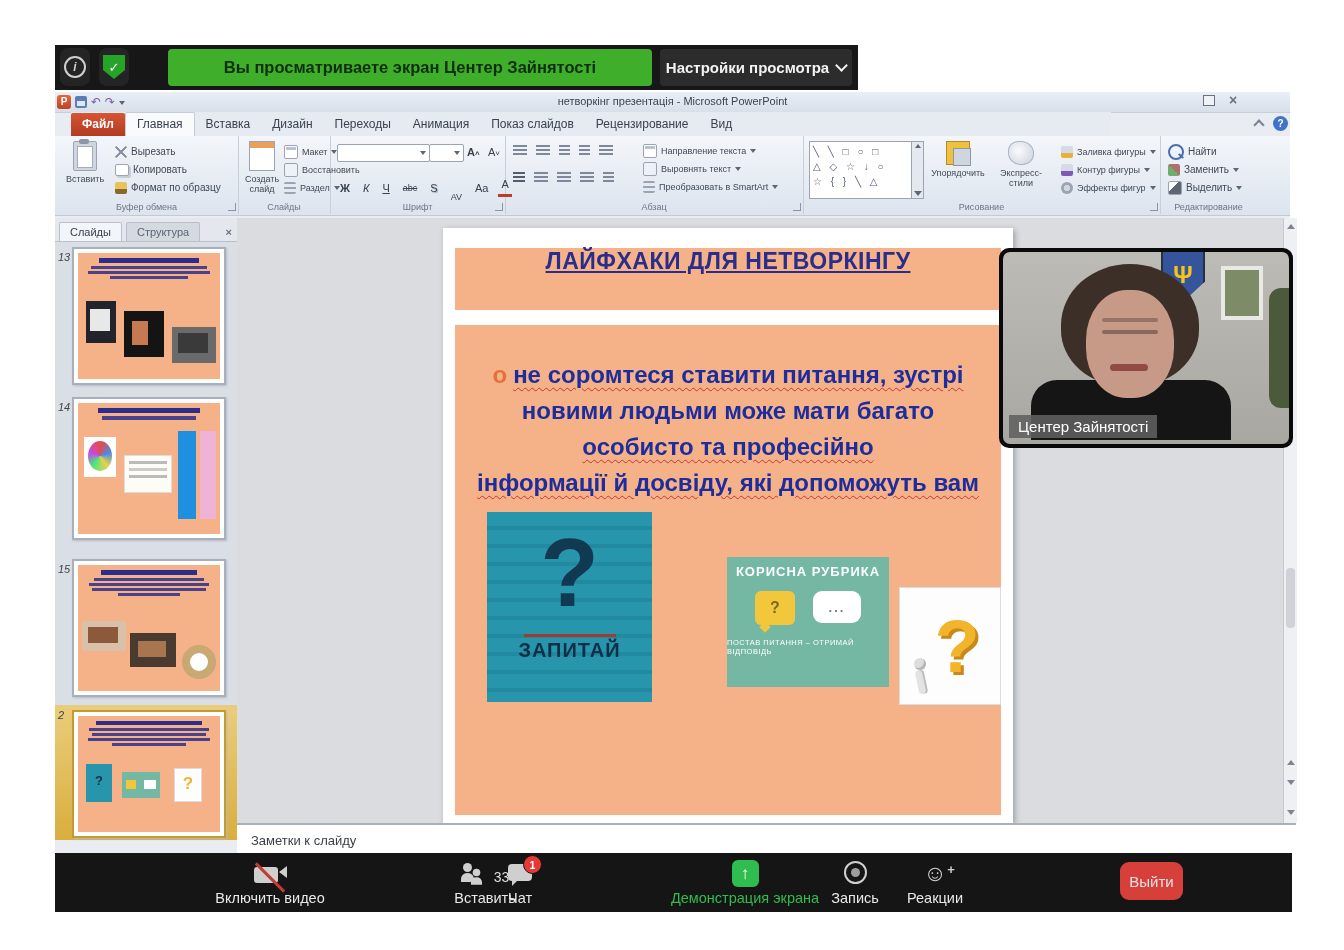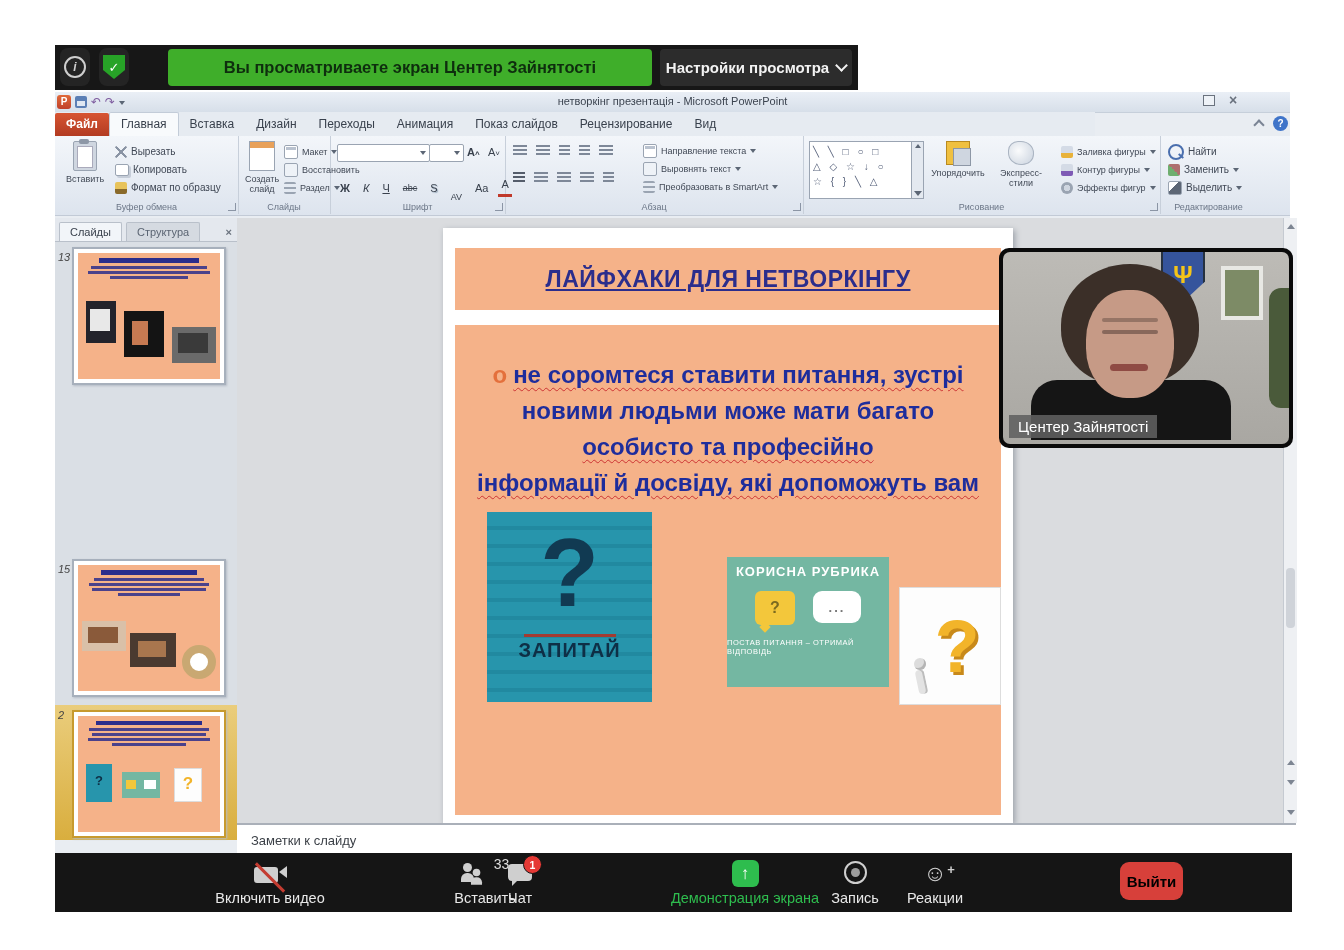--- a/index.html
+++ b/index.html
@@ -24,21 +24,21 @@
   .appic{width:14px;height:14px;background:linear-gradient(#e06a3a,#c1402a);border-radius:3px;color:#fff;font-size:10px;font-weight:bold;text-align:center;line-height:14px;}
   .disk{width:12px;height:12px;background:#5b7fb5;border-radius:2px;position:relative;}
   .disk:after{content:"";position:absolute;left:2px;top:5px;width:8px;height:5px;background:#dfe7f2;}
   .qglyph{color:#7d5a9e;font-size:12px;line-height:12px;}
   .wtitle{left:0;top:3px;width:1235px;text-align:center;font-size:11px;color:#3c4450;}
   .wctrl{top:2px;display:flex;gap:14px;align-items:center;color:#6a727e;}
   .restore-box{width:10px;height:9px;border:1.5px solid #6a727e;position:relative;background:#eef2f7;}
   .close-x{font-size:14px;line-height:12px;color:#6a727e;font-weight:bold;}
 
   
-  .tabsrow{left:0;top:20px;width:1040px;height:24px;background:#e6ebf1;border-bottom:5px solid #c2410c;}
+  .tabsrow{left:16px;top:20px;width:1040px;height:24px;background:#e6ebf1;border-bottom:5px solid #c2410c;}
   .ptab{height:23px;display:flex;align-items:center;justify-content:center;font-size:12px;color:#39414d;padding:0 11px;}
   .ptab.file{background:linear-gradient(#d75532,#b23b22);color:#fff;border-radius:2px 2px 0 0;font-weight:bold;}
   .ptab.sel{background:#f8fafc;border:1px solid #c3ccd8;border-bottom:1px solid #f8fafc;border-radius:2px 2px 0 0;}
   .ribbon-help{top:24px;display:flex;gap:10px;align-items:center;}
   .chev-up{width:6px;height:6px;border-left:2px solid #7a8494;border-top:2px solid #7a8494;transform:rotate(45deg);margin-top:3px;}
   .helpq{width:15px;height:15px;border-radius:50%;background:#3f74c9;color:#fff;font-size:10px;font-weight:bold;text-align:center;line-height:15px;}
 
   
   .ribbon{left:0;top:44px;width:1235px;height:79px;background:linear-gradient(#f3f6fa,#dde4ee);border-bottom:1px solid #c2cad6;}
   .rgroup{position:absolute;top:0;height:78px;border-right:1px solid #c7cfda;}
@@ -152,30 +152,30 @@
   .micb{width:11px;height:16px;background:#cfcfcf;border-radius:5px;}
   .micarc{position:absolute;left:50%;transform:translateX(-50%);bottom:6px;width:19px;height:10px;border:2.5px solid #cfcfcf;border-top:none;border-radius:0 0 10px 10px;}
   .micstem{position:absolute;left:50%;transform:translateX(-50%);bottom:2px;width:2.5px;height:5px;background:#cfcfcf;}
   .micbase{position:absolute;left:50%;transform:translateX(-50%);bottom:0;width:14px;height:2.5px;background:#cfcfcf;}
   .camrect{width:24px;height:16px;background:#cfcfcf;border-radius:3px;margin-bottom:4px;}
   .camtri{width:0;height:0;border-top:6px solid transparent;border-bottom:6px solid transparent;border-right:8px solid #cfcfcf;margin-bottom:9px;margin-left:1px;}
   .pplA{position:relative;width:13px;height:22px;}
   .pplA .h{width:9px;height:9px;border-radius:50%;background:#cfcfcf;margin:0 auto;}
   .pplA .b{width:13px;height:9px;border-radius:6px 6px 0 0;background:#cfcfcf;margin-top:1px;}
   .pplB{position:absolute;left:9px;top:4px;transform:scale(.85);}
-  .count{font-size:14px;color:#ddd;margin-left:7px;margin-bottom:15px;}
+  .count{font-size:14px;color:#ddd;margin-left:7px;margin-bottom:2px;}
   .chatbub{width:24px;height:17px;background:#cfcfcf;border-radius:4px;position:relative;margin-bottom:6px;}
   .chatbub:after{content:"";position:absolute;left:4px;bottom:-5px;width:7px;height:7px;background:#cfcfcf;clip-path:polygon(0 0,100% 0,0 100%);}
   .badge{position:absolute;top:-9px;right:-10px;width:17px;height:17px;background:#e53935;border-radius:50%;color:#fff;font-size:10.5px;font-weight:bold;display:flex;align-items:center;justify-content:center;border:1.5px solid #151515;}
   .shareic{width:27px;height:27px;background:#2ebd4e;border-radius:6px;color:#fff;font-size:17px;font-weight:bold;display:flex;align-items:center;justify-content:center;}
   .recic{width:19px;height:19px;border:2.5px solid #cfcfcf;border-radius:50%;display:flex;align-items:center;justify-content:center;margin-bottom:3px;}
   .recic i{width:9px;height:9px;background:#9d9d9d;border-radius:50%;}
   .smile{position:relative;color:#cfcfcf;font-size:23px;line-height:23px;margin-bottom:2px;}
   .smile .pl{position:absolute;top:-4px;right:-8px;font-size:13px;font-weight:bold;}
-  .leavebtn{position:absolute;left:1065px;top:9px;width:63px;height:38px;background:#d7403a;border-radius:9px;color:#000000;font-size:15px;font-weight:bold;display:flex;align-items:center;justify-content:center;}
+  .leavebtn{position:absolute;left:1065px;top:9px;width:63px;height:38px;background:#d7403a;border-radius:9px;color:#e5e5e5;font-size:15px;font-weight:normal;display:flex;align-items:center;justify-content:center;}
   .green .tblabel{color:#2ebd4e;}
 </style>
 </head>
 <body>
 
 <div class="screen">
 
   <div class="abs ztop">
     <div class="abs zicon" style="left:5px;">
       <span class="info-circle">i</span>
@@ -434,20 +434,39 @@
             <div class="abs" style="left:46px;top:58px;width:40px;height:46px;background:#141414;">
                 <div style="margin:10px 8px;width:16px;height:24px;background:#c77a52;"></div>
               </div>
             <div class="abs" style="left:94px;top:74px;width:44px;height:36px;background:#6a6a6a;">
                 <div style="margin:6px 6px;width:30px;height:20px;background:#3a3a3a;"></div>
               </div>
           </div>
         </div>
       </div>
 
+      <div class="thumbrow" style="top:179px;height:147px;">
+        <span class="tnum">14</span>
+        <div class="thumb" style="height:139px;">
+          <div class="t-orange">
+            <div class="t-title" style="width:72%;"></div>
+            <div class="t-line" style="width:66%;height:4px;"></div>
+            <div class="abs" style="left:6px;top:34px;width:32px;height:40px;background:#fff;">
+                <div style="margin:4px;width:24px;height:30px;background:conic-gradient(#e84a4a,#4a8ae8,#e8d24a,#4ae87a,#c44ae8,#e84a4a);border-radius:50%;"></div>
+              </div>
+            <div class="abs" style="left:46px;top:52px;width:46px;height:36px;background:#fdfdf5;border:1px solid #ddd;">
+                <div style="margin:5px 4px 0 4px;height:3px;background:#bbb;"></div>
+                <div style="margin:4px 4px 0 4px;height:3px;background:#ccc;"></div>
+                <div style="margin:4px 4px 0 4px;height:3px;background:#bbb;"></div>
+              </div>
+            <div class="abs" style="left:100px;top:28px;width:18px;height:88px;background:#1f8fe0;"></div>
+            <div class="abs" style="left:122px;top:28px;width:16px;height:88px;background:#f0b3d6;"></div>
+          </div>
+        </div>
+      </div>
 
       <div class="thumbrow" style="top:341px;height:142px;">
         <span class="tnum">15</span>
         <div class="thumb" style="height:134px;">
           <div class="t-orange">
             <div class="t-title" style="width:68%;"></div>
             <div class="t-line" style="width:78%;"></div>
             <div class="t-line" style="width:84%;"></div>
             <div class="t-line" style="width:80%;"></div>
             <div class="t-line" style="width:44%;"></div>
@@ -475,21 +494,21 @@
             <div class="abs" style="left:44px;top:56px;width:38px;height:26px;background:#74b7a2;"><div style="margin:8px 4px 0 4px;width:10px;height:9px;background:#f3c73b;display:inline-block;"></div><div style="margin:8px 0 0 4px;width:12px;height:9px;background:#fff;display:inline-block;"></div></div>
             <div class="abs" style="left:96px;top:52px;width:26px;height:32px;background:#fdfdfd;border:1px solid #ddd;color:#f2b42a;font-size:17px;font-weight:800;text-align:center;line-height:30px;"><span>?</span></div>
           </div>
         </div>
       </div>
     </div>
 
     <div class="abs mainarea">
       <div class="slide">
 
-        <div class="band" style="top:20px;height:62px;display:flex;align-items:center;justify-content:center;">
+        <div class="band" style="top:20px;height:62px;display:flex;justify-content:center;">
           <div class="slide-title">ЛАЙФХАКИ ДЛЯ НЕТВОРКІНГУ</div>
         </div>
 
         <div class="band" style="top:97px;height:490px;">
           <div class="bodytext">
             <div><span class="bullet">о</span><span class="missp">не соромтеся ставити питання, зустрі</span></div>
             <div>новими людьми може мати багато</div>
             <div class="missp">особисто та професійно</div>
             <div class="missp">інформації й досвіду, які допоможуть вам</div>
           </div>

